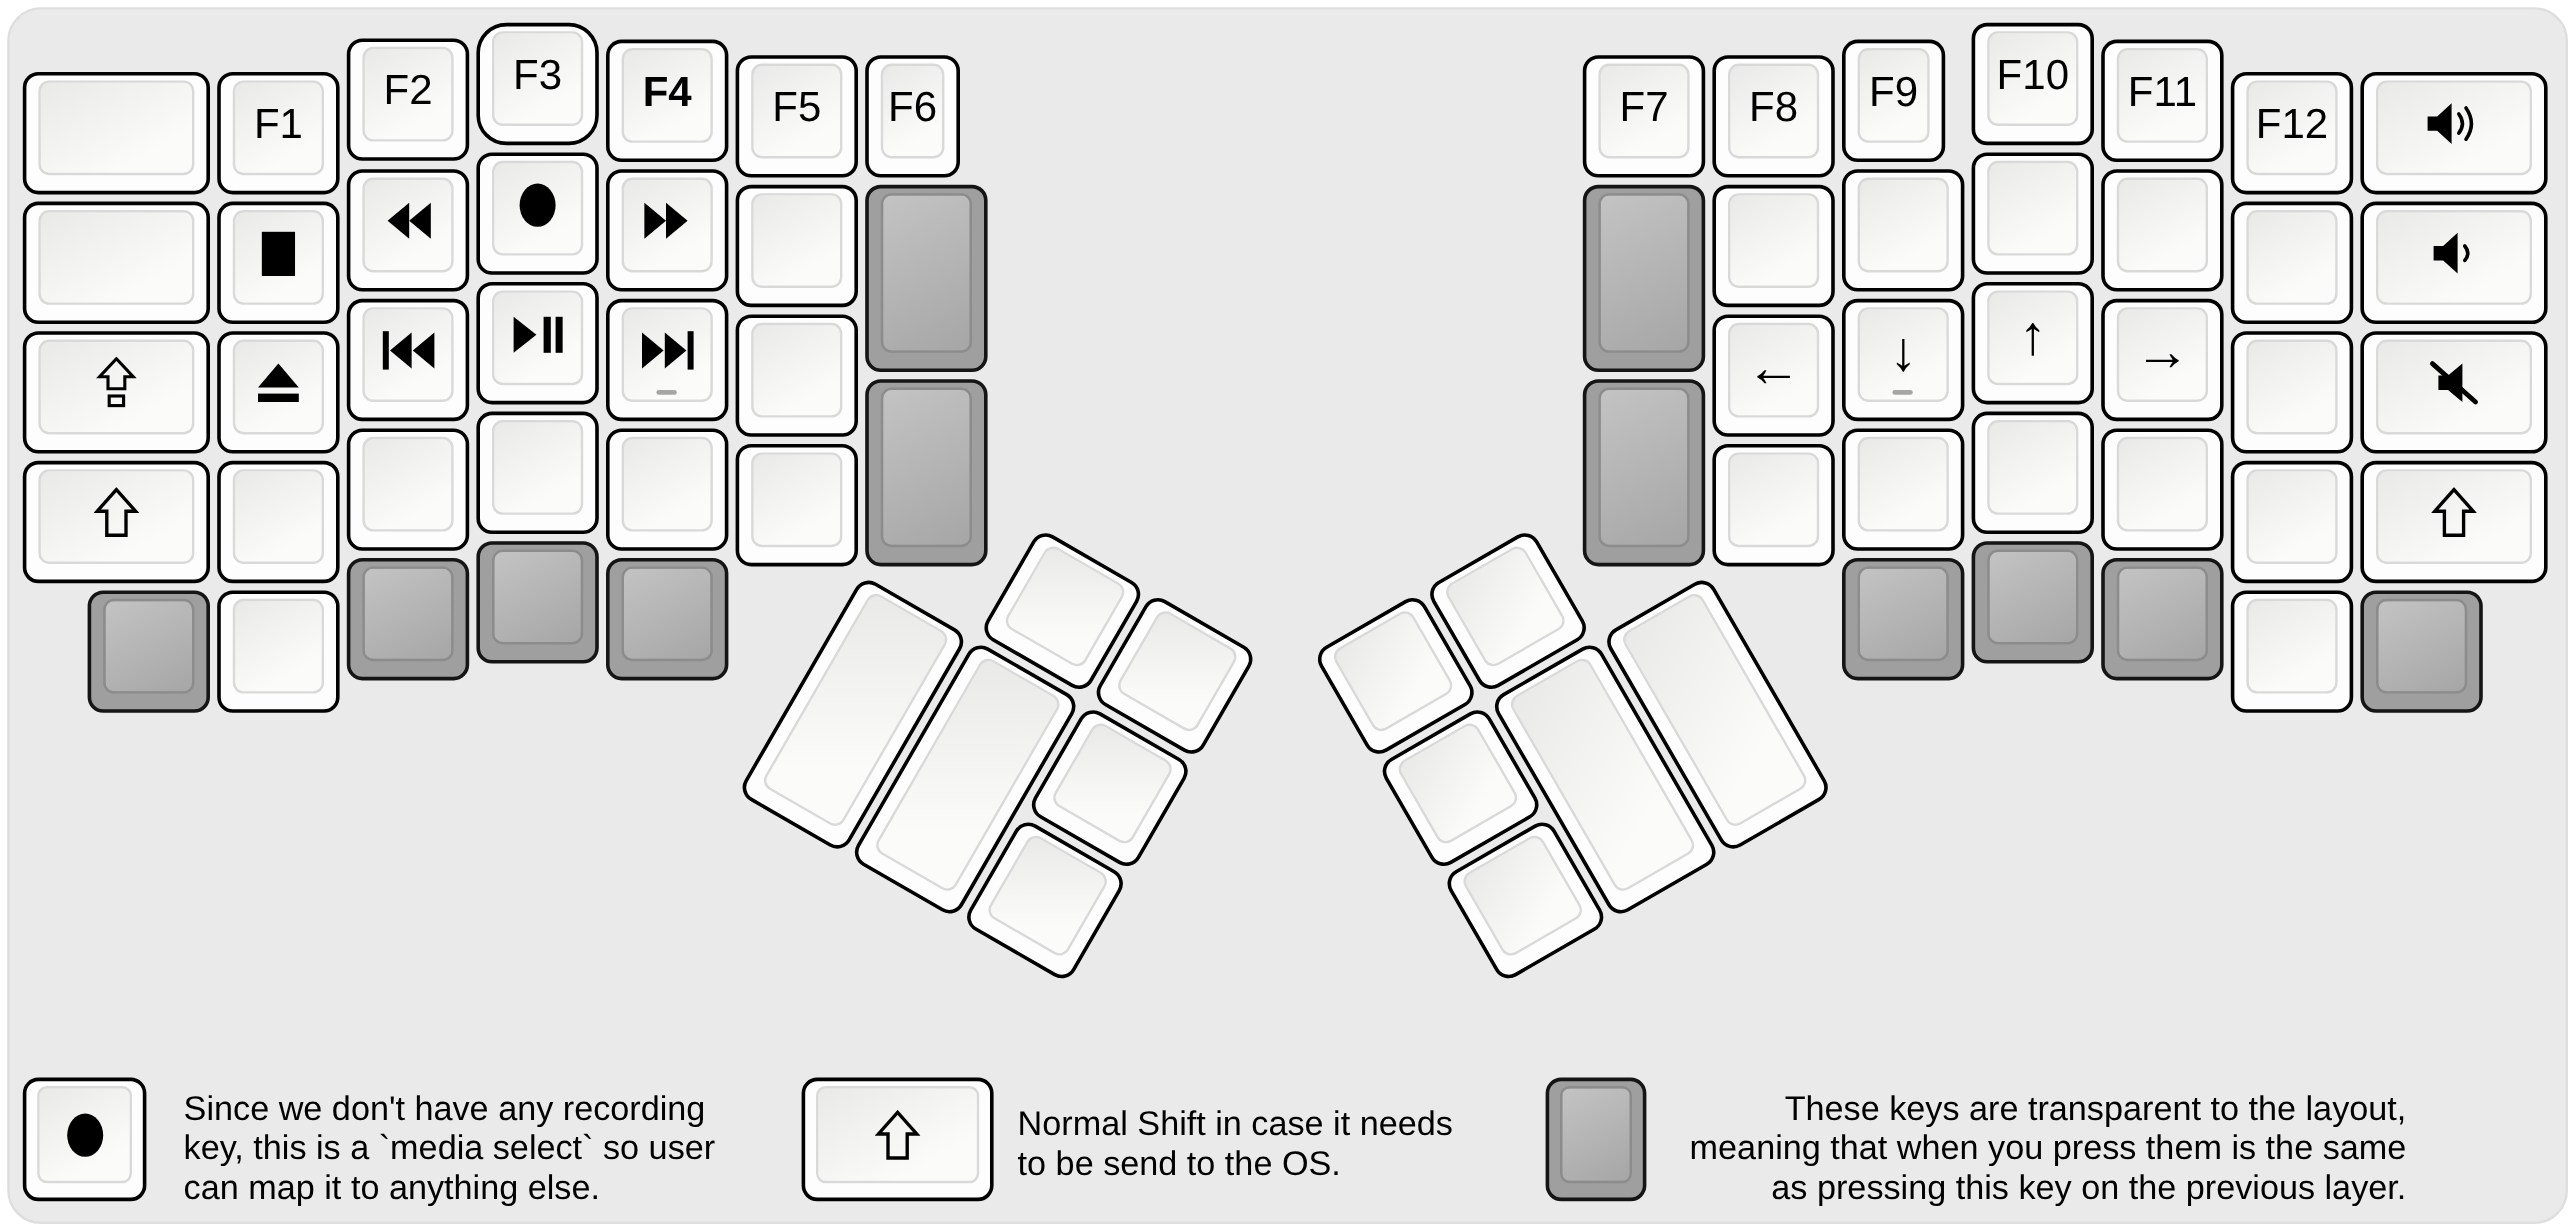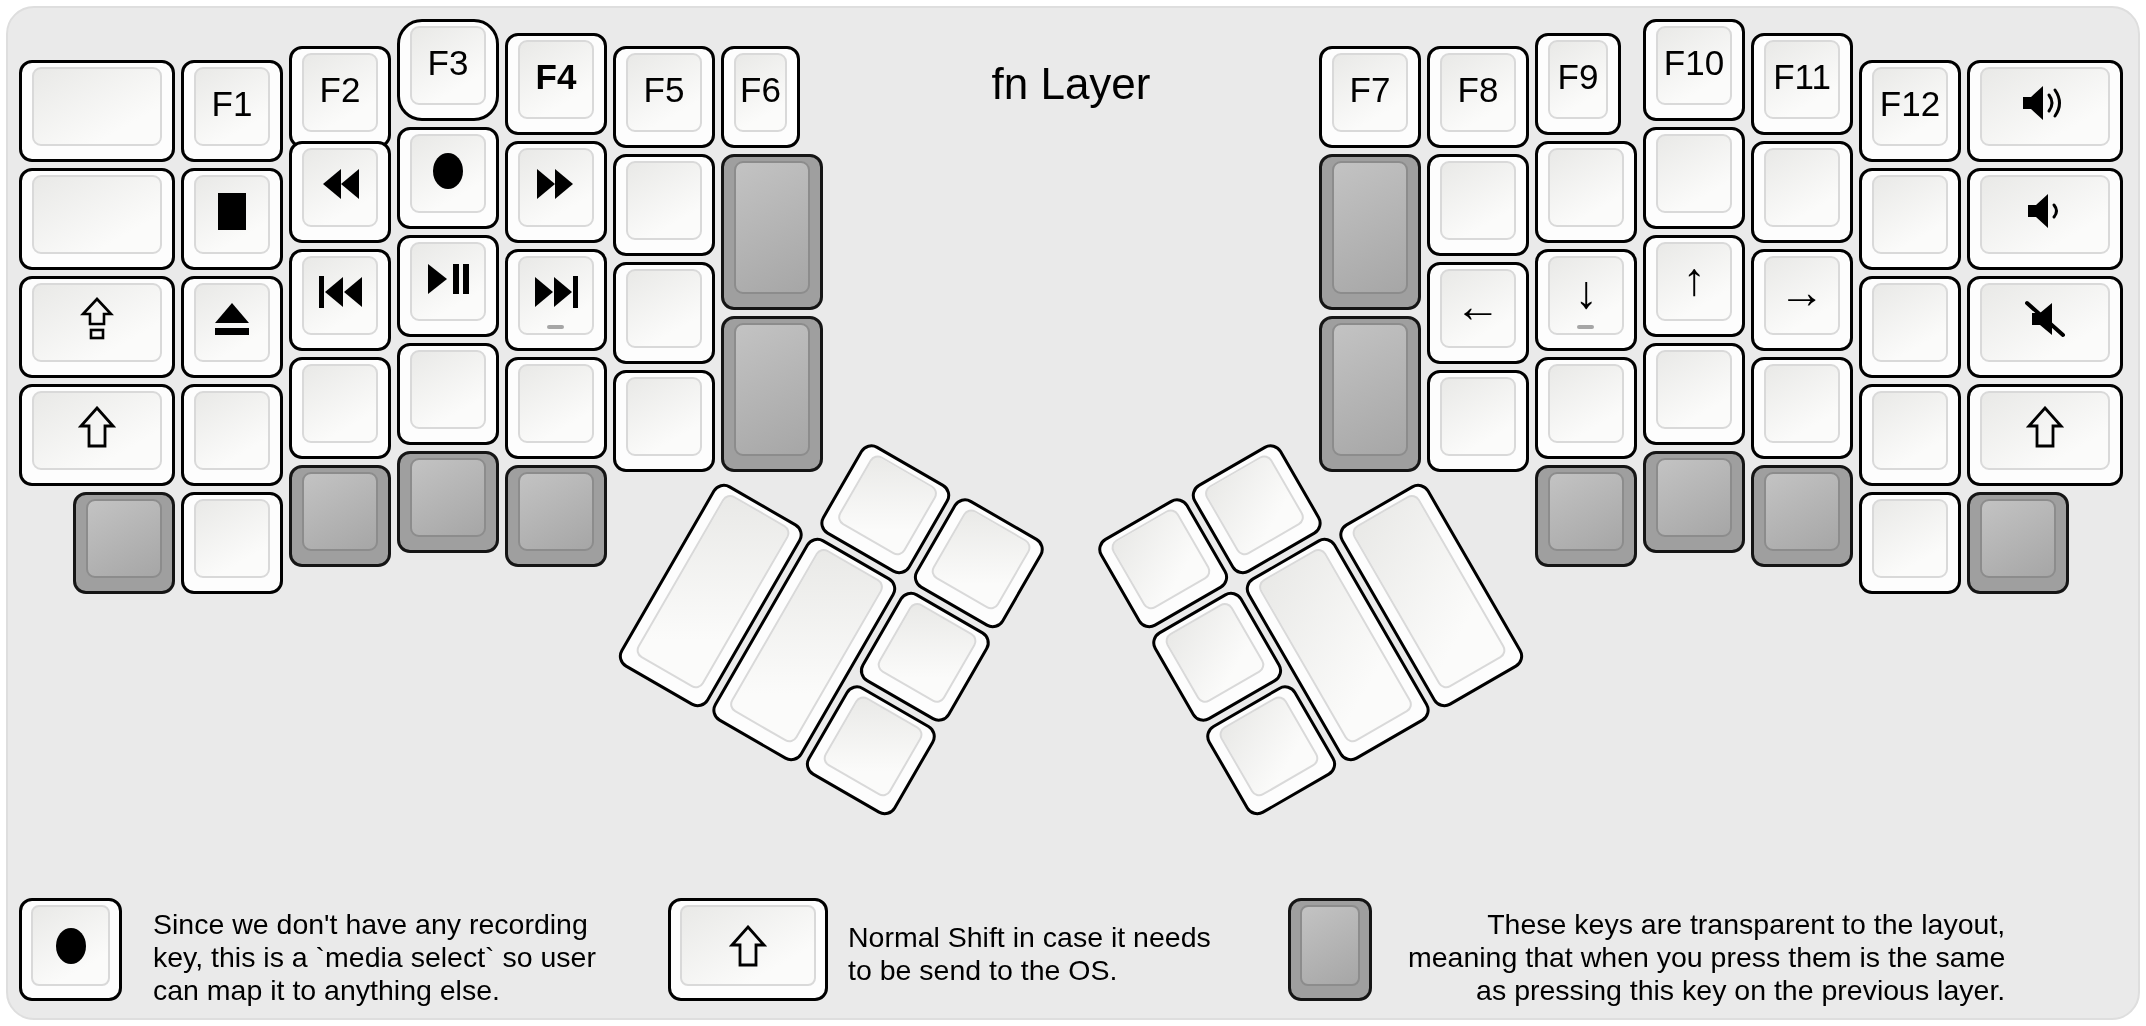--- a/index.html
+++ b/index.html
@@ -34,31 +34,30 @@
         display:flex;align-items:center;justify-content:center;box-sizing:border-box;}
   .lkey.gray{background:var(--key-gray,#9f9f9f);border-color:#151515;}
   .lkey.gray .face{border-color:var(--gray-face-edge,#8c8c8c);
         background:linear-gradient(150deg,var(--gray-face-a,#c3c3c3),var(--gray-face-b,#a6a6a6));}
 </style>
 </head>
 <body>
 
 <div id="stage">
   <div id="board"></div>
-  <div id="title">fn Layer</div>
   <div id="keys-root">
       <div class="key" style="left: 19px; top: 59.5px; width: 156px; height: 102px;">
         <div class="face"></div>
       </div>
       <div class="key" style="left: 181px; top: 59.5px; width: 102px; height: 102px;">
         <div class="face">
           <span class="klabel">F1</span>
         </div>
       </div>
-      <div class="key" style="left: 289px; top: 46px; width: 102px; height: 102px;">
+      <div class="key" style="left: 289px; top: 32px; width: 102px; height: 102px;">
         <div class="face">
           <span class="klabel">F2</span>
         </div>
       </div>
       <div class="key" style="left: 397px; top: 19px; width: 102px; height: 102px; border-radius: 25px;">
         <div class="face">
           <span class="klabel">F3</span>
         </div>
       </div>
       <div class="key" style="left: 505px; top: 32.5px; width: 102px; height: 102px; font-weight: bold;">

